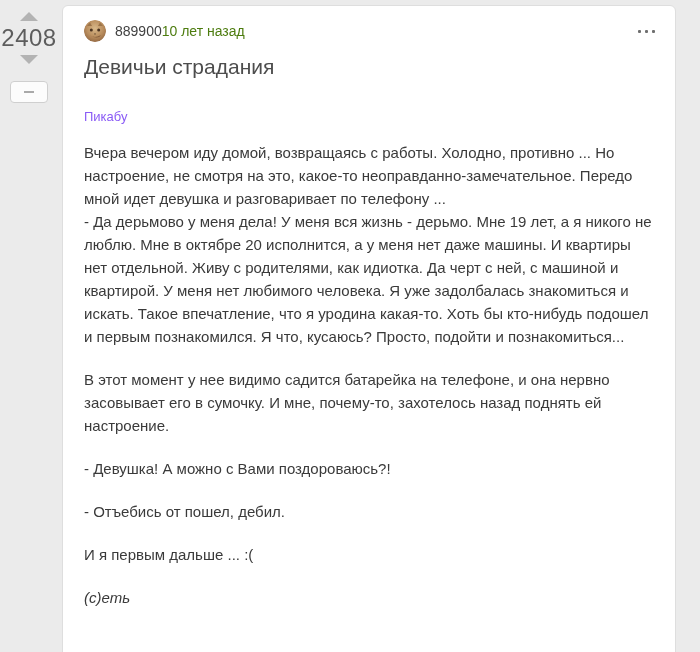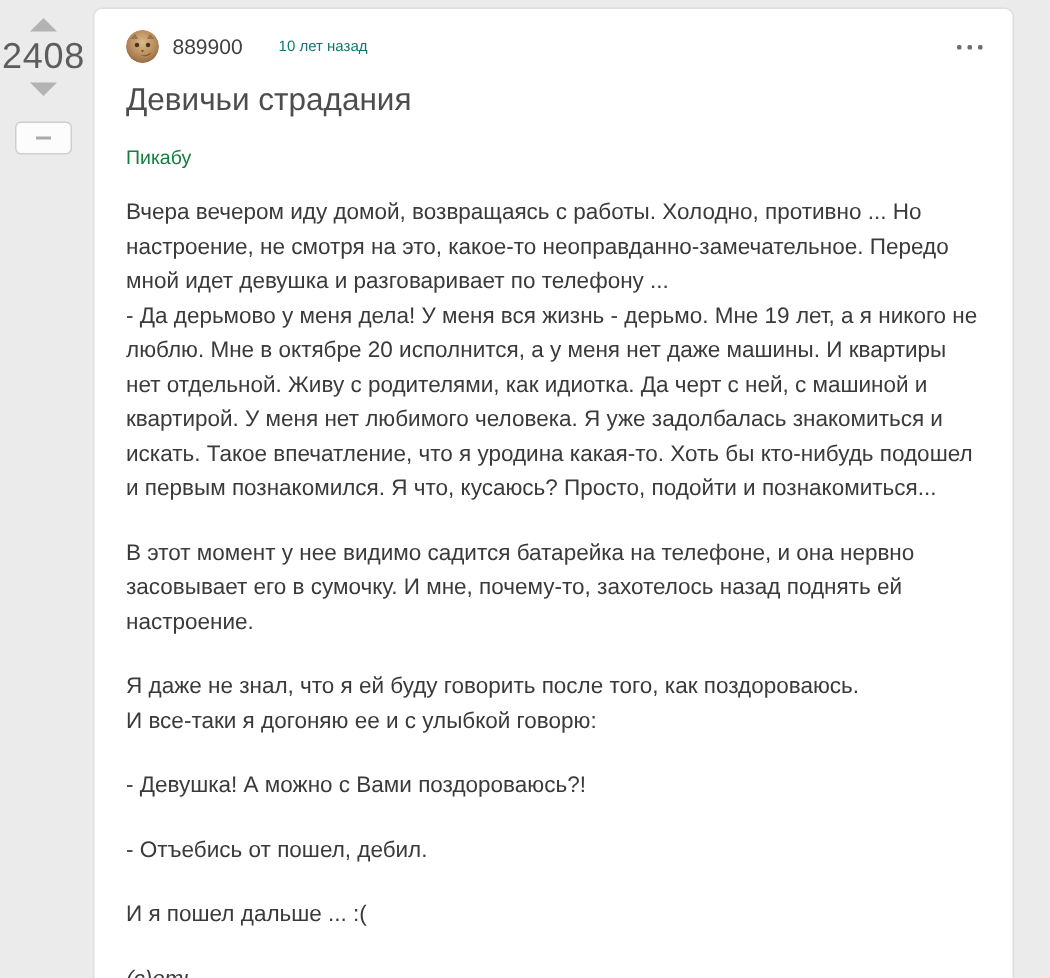--- a/index.html
+++ b/index.html
@@ -41,32 +41,32 @@
     background: #ffffff; border: 1px solid #dedede; border-radius: 6px;
     padding: 14px 21px 0;
   }
   .post-header { display: flex; align-items: center; position: relative; }
   .avatar {
     width: 22px; height: 22px; border-radius: 50%; overflow: hidden;
     display: inline-block; flex: 0 0 22px; cursor: pointer;
   }
   .avatar svg { display: block; }
   .username { font-weight: 400; font-size: 14px; color: #414141; margin-left: 9px; cursor: pointer; }
-  .post-time { font-size: 10px; color: #0f766e; margin-left: 24px; }
+  .post-time { font-size: 14px; color: #4d7c0f; margin-left: 0; }
   .menu-dots {
     position: absolute; right: -5px; top: 6px;
     display: flex; gap: 4px; cursor: pointer; padding: 4px;
   }
   .menu-dots i { width: 3px; height: 3px; background: #6f6f6f; border-radius: 1px; }
 
   .post-title {
-    margin: 12px 0 4px; font-size: 21px; font-weight: 400; color: #4d4d4d;
+    margin: 12px 0 16px; font-size: 21px; font-weight: 400; color: #4d4d4d;
     line-height: 1.25; cursor: pointer;
   }
-  .post-tag { margin-top: 13px; font-size: 13px; color: #15803d; display: inline-block; cursor: pointer; }
+  .post-tag { margin-top: 13px; font-size: 13px; color: #8b5cf6; display: inline-block; cursor: pointer; }
 
   .post-body { margin-top: 16px; font-size: 15px; line-height: 23px; color: #3a3a3a; }
   .post-body p { margin: 0 0 20px; white-space: pre-line; }
   .post-body p.italic { font-style: italic; }
 </style>
 </head>
 <body>
 
 <div class="page">
 
@@ -112,22 +112,20 @@
     <h1 class="post-title">Девичьи страдания</h1>
 
     <div>
       <span class="post-tag">Пикабу</span>
     </div>
 
     <div class="post-body">
       <p>Вчера вечером иду домой, возвращаясь с работы. Холодно, противно ... Но настроение, не смотря на это, какое-то неоправданно-замечательное. Передо мной идет девушка и разговаривает по телефону ...
 - Да дерьмово у меня дела! У меня вся жизнь - дерьмо. Мне 19 лет, а я никого не люблю. Мне в октябре 20 исполнится, а у меня нет даже машины. И квартиры нет отдельной. Живу с родителями, как идиотка. Да черт с ней, с машиной и квартирой. У меня нет любимого человека. Я уже задолбалась знакомиться и искать. Такое впечатление, что я уродина какая-то. Хоть бы кто-нибудь подошел и первым познакомился. Я что, кусаюсь? Просто, подойти и познакомиться...</p>
       <p>В этот момент у нее видимо садится батарейка на телефоне, и она нервно засовывает его в сумочку. И мне, почему-то, захотелось назад поднять ей настроение.</p>
-      <p>Я даже не знал, что я ей буду говорить после того, как поздороваюсь.
-И все-таки я догоняю ее и с улыбкой говорю:</p>
       <p>- Девушка! А можно с Вами поздороваюсь?!</p>
       <p>- Отъебись от пошел, дебил.</p>
-      <p>И я пошел дальше ... :(</p>
+      <p>И я первым дальше ... :(</p>
       <p class="italic">(с)еть</p>
     </div>
 
   </div>
 </div>
 
 </body></html>

